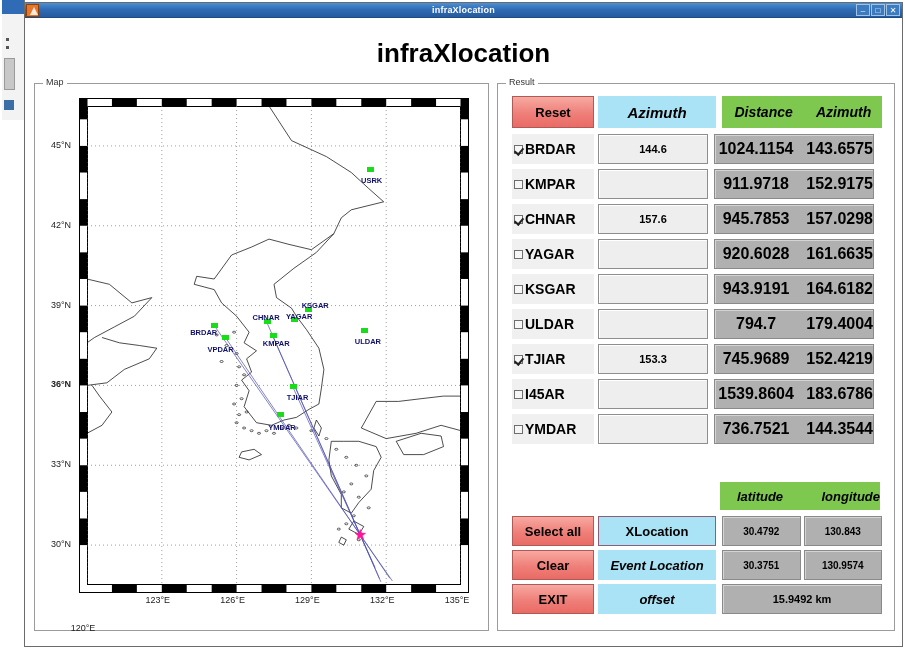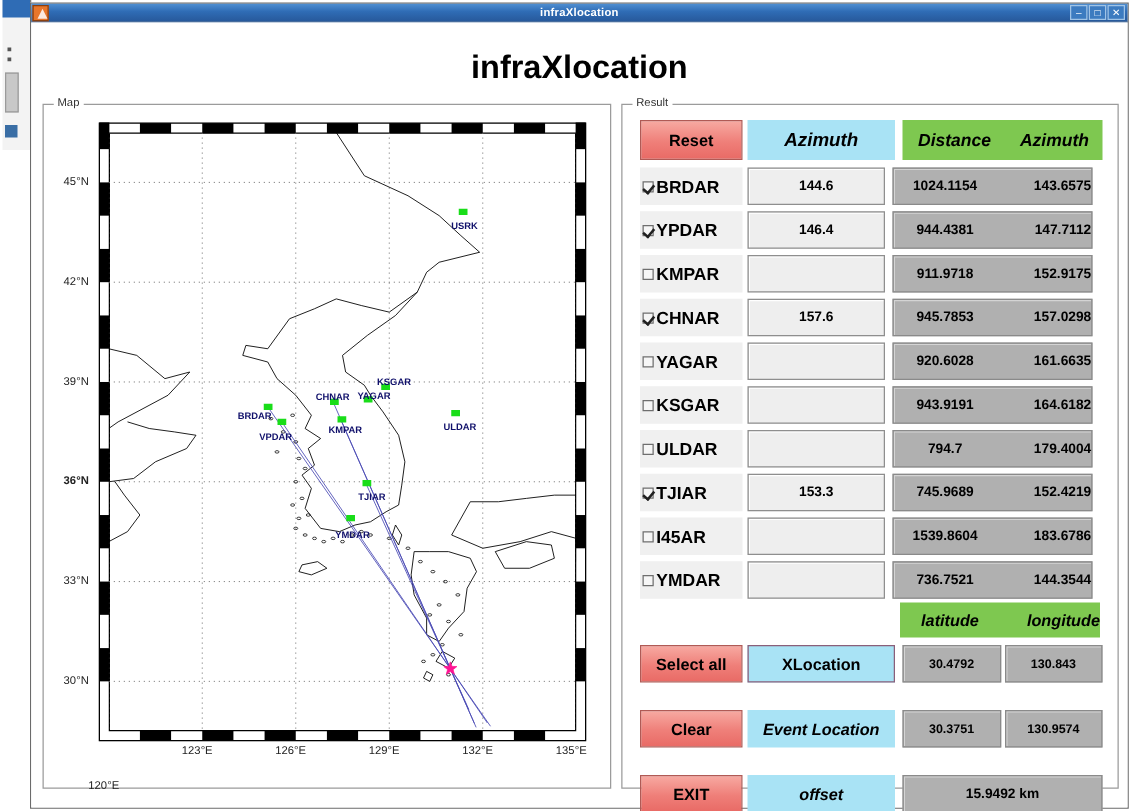--- a/index.html
+++ b/index.html
@@ -98,21 +98,21 @@
   }
   .cell-az{
     width:110px;margin-left:4px;background:#eeeeee;border:1px solid #8e8e8e;
     box-sizing:border-box;display:flex;align-items:center;justify-content:center;
     font-size:11px;font-weight:bold;color:#000;
     box-shadow:inset 1px 1px 0 #ffffff;
   }
   .cell-dist{
     width:160px;margin-left:6px;background:#b0b0b0;border:1px solid #8a8a8a;
     box-sizing:border-box;display:flex;align-items:center;
-    font-size:11px;font-weight:bold;color:#000;
+    font-size:16px;font-weight:bold;color:#000;
     box-shadow:inset 1px 1px 0 #d4d4d4;
   }
   .cell-dist .v1{width:52%;text-align:center;}
   .cell-dist .v2{width:48%;text-align:right;}
 
   
   .hdr-row{display:flex;align-items:stretch;height:32px;margin-bottom:6px;}
   .btn-reset{
     width:82px;background:linear-gradient(to bottom,#f7a9a1,#ef7f79 55%,#e96b66);
     border:1px solid #b05a55;box-sizing:border-box;
@@ -135,21 +135,21 @@
   
   #latlon-hdr{
     position:absolute;left:222px;top:398px;width:160px;height:28px;background:#7ec850;
     display:flex;align-items:center;box-sizing:border-box;
     font-size:13px;font-weight:bold;font-style:italic;color:#000;
   }
   #latlon-hdr .g1{width:50%;text-align:center;}
   #latlon-hdr .g2{width:50%;text-align:right;}
 
   #bottom-rows{position:absolute;left:0;top:432px;width:372px;}
-  .brow{display:flex;align-items:stretch;height:30px;margin-bottom:22px;}
+  .brow{display:flex;align-items:stretch;height:30px;margin-bottom:4px;}
   .btn-red{
     width:82px;background:linear-gradient(to bottom,#f7a9a1,#ef7f79 55%,#e96b66);
     border:1px solid #b05a55;box-sizing:border-box;
     display:flex;align-items:center;justify-content:center;
     font-size:13px;font-weight:bold;color:#000;
   }
   .btn-cyan{
     width:118px;margin-left:4px;background:#a9e3f5;border:1px solid #8a5f7a;
     box-sizing:border-box;display:flex;align-items:center;justify-content:center;
     font-size:13px;font-weight:bold;color:#000;
@@ -373,31 +373,20 @@
                 <span>BRDAR</span>
               </div>
               <div class="cell-az">144.6</div>
               <div class="cell-dist">
                 <span class="v1">1024.1154</span>
                 <span class="v2">143.6575</span>
               </div>
             </div>
             <div class="row">
               <div class="cell-name">
-                <span class="cbox on"></span>
-                <span>YPDAR</span>
-              </div>
-              <div class="cell-az">146.4</div>
-              <div class="cell-dist">
-                <span class="v1">944.4381</span>
-                <span class="v2">147.7112</span>
-              </div>
-            </div>
-            <div class="row">
-              <div class="cell-name">
                 <span class="cbox"></span>
                 <span>KMPAR</span>
               </div>
               <div class="cell-az"></div>
               <div class="cell-dist">
                 <span class="v1">911.9718</span>
                 <span class="v2">152.9175</span>
               </div>
             </div>
             <div class="row">

